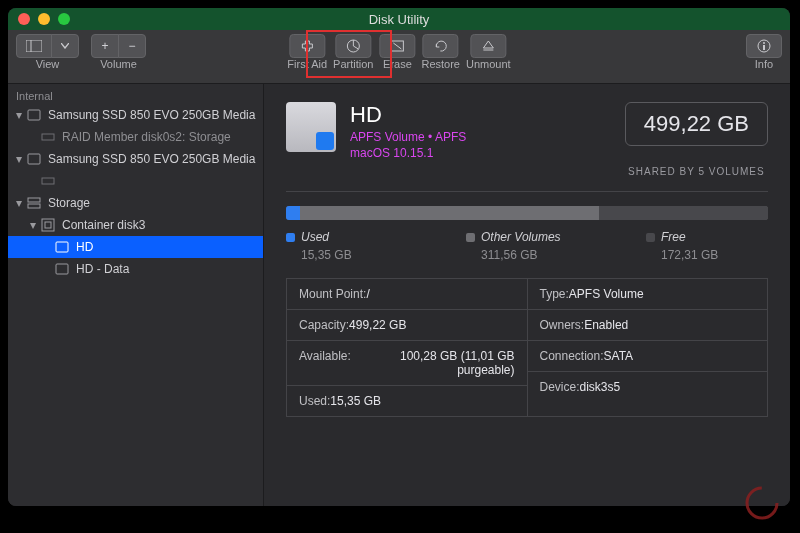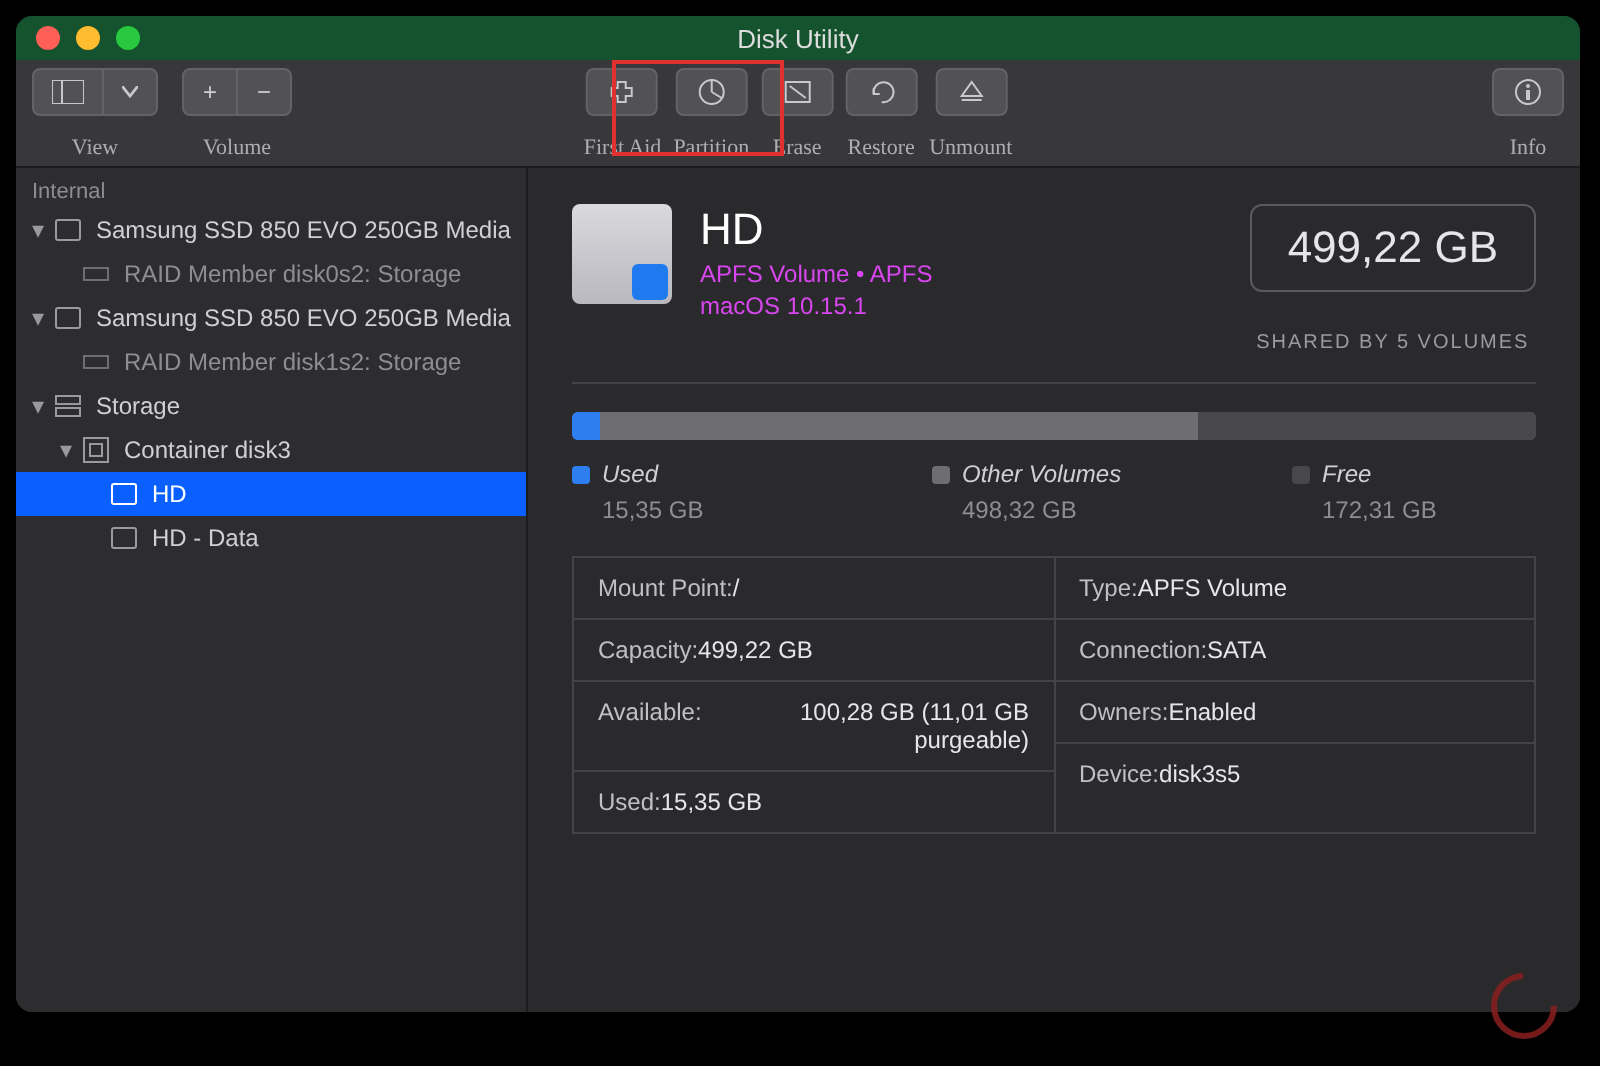--- a/index.html
+++ b/index.html
@@ -58,21 +58,21 @@
   display: flex;
   align-items: center;
   justify-content: center;
   color: #d0d0d4;
   cursor: pointer;
 }
 .tb-btn.narrow { min-width: 28px; }
 .tb-pair { display: flex; }
 .tb-pair .tb-btn:first-child { border-top-right-radius: 0; border-bottom-right-radius: 0; }
 .tb-pair .tb-btn:last-child { border-top-left-radius: 0; border-bottom-left-radius: 0; margin-left: -1px; }
-.tb-label { color: #aeaeb2; font-size: 11px; margin-top: 10px; font-family: Liberation Serif, serif; }
+.tb-label { color: #aeaeb2; font-size: 11px; margin-top: 0; }
 .tb-col { display: flex; flex-direction: column; align-items: center; }
 .highlight-box {
   position: absolute;
   border: 2px solid #e03030;
   pointer-events: none;
   top: 22px;
   left: 298px;
   width: 86px;
   height: 48px;
 }
@@ -324,21 +324,20 @@
         </span>
         <span>Samsung SSD 850 EVO 250GB Media</span>
       </div>
       <div class="sb-row indent-1 sub">
         <span class="disclosure"></span>
         <span class="sb-icon">
           <svg width="14" height="14">
               <rect x="1" y="4" width="12" height="6" fill="none" stroke="#6e6e72"></rect>
             </svg>
         </span>
-        <span>RAID Member disk1s2: Storage</span>
       </div>
 
       <div class="sb-row indent-0">
         <span class="disclosure">▾</span>
         <span class="sb-icon">
           <svg width="14" height="14">
               <rect x="1" y="2" width="12" height="4" fill="none" stroke="#9a9a9e"></rect>
               <rect x="1" y="8" width="12" height="4" fill="none" stroke="#9a9a9e"></rect>
             </svg>
         </span>
@@ -407,21 +406,21 @@
               <span class="leg-dot" style="background:#2f7ef0"></span>
               <span>Used</span>
             </div>
           <div class="leg-val">15,35 GB</div>
         </div>
         <div class="leg-item">
           <div class="leg-top">
               <span class="leg-dot" style="background:#6e6e72"></span>
               <span>Other Volumes</span>
             </div>
-          <div class="leg-val">498,32 GB</div>
+          <div class="leg-val">311,56 GB</div>
         </div>
         <div class="leg-item">
           <div class="leg-top">
               <span class="leg-dot" style="background:#48484c"></span>
               <span>Free</span>
             </div>
           <div class="leg-val">172,31 GB</div>
         </div>
       </div>
 
@@ -443,26 +442,26 @@
               <span class="k">Used:</span>
               <span class="v">15,35 GB</span>
             </div>
           </div>
         <div class="info-col" id="info-right">
             <div class="info-row">
               <span class="k">Type:</span>
               <span class="v">APFS Volume</span>
             </div>
             <div class="info-row">
+              <span class="k">Owners:</span>
+              <span class="v">Enabled</span>
+            </div>
+            <div class="info-row">
               <span class="k">Connection:</span>
               <span class="v">SATA</span>
-            </div>
-            <div class="info-row">
-              <span class="k">Owners:</span>
-              <span class="v">Enabled</span>
             </div>
             <div class="info-row">
               <span class="k">Device:</span>
               <span class="v">disk3s5</span>
             </div>
           </div>
       </div>
     </div>
   </div>
 </div>

